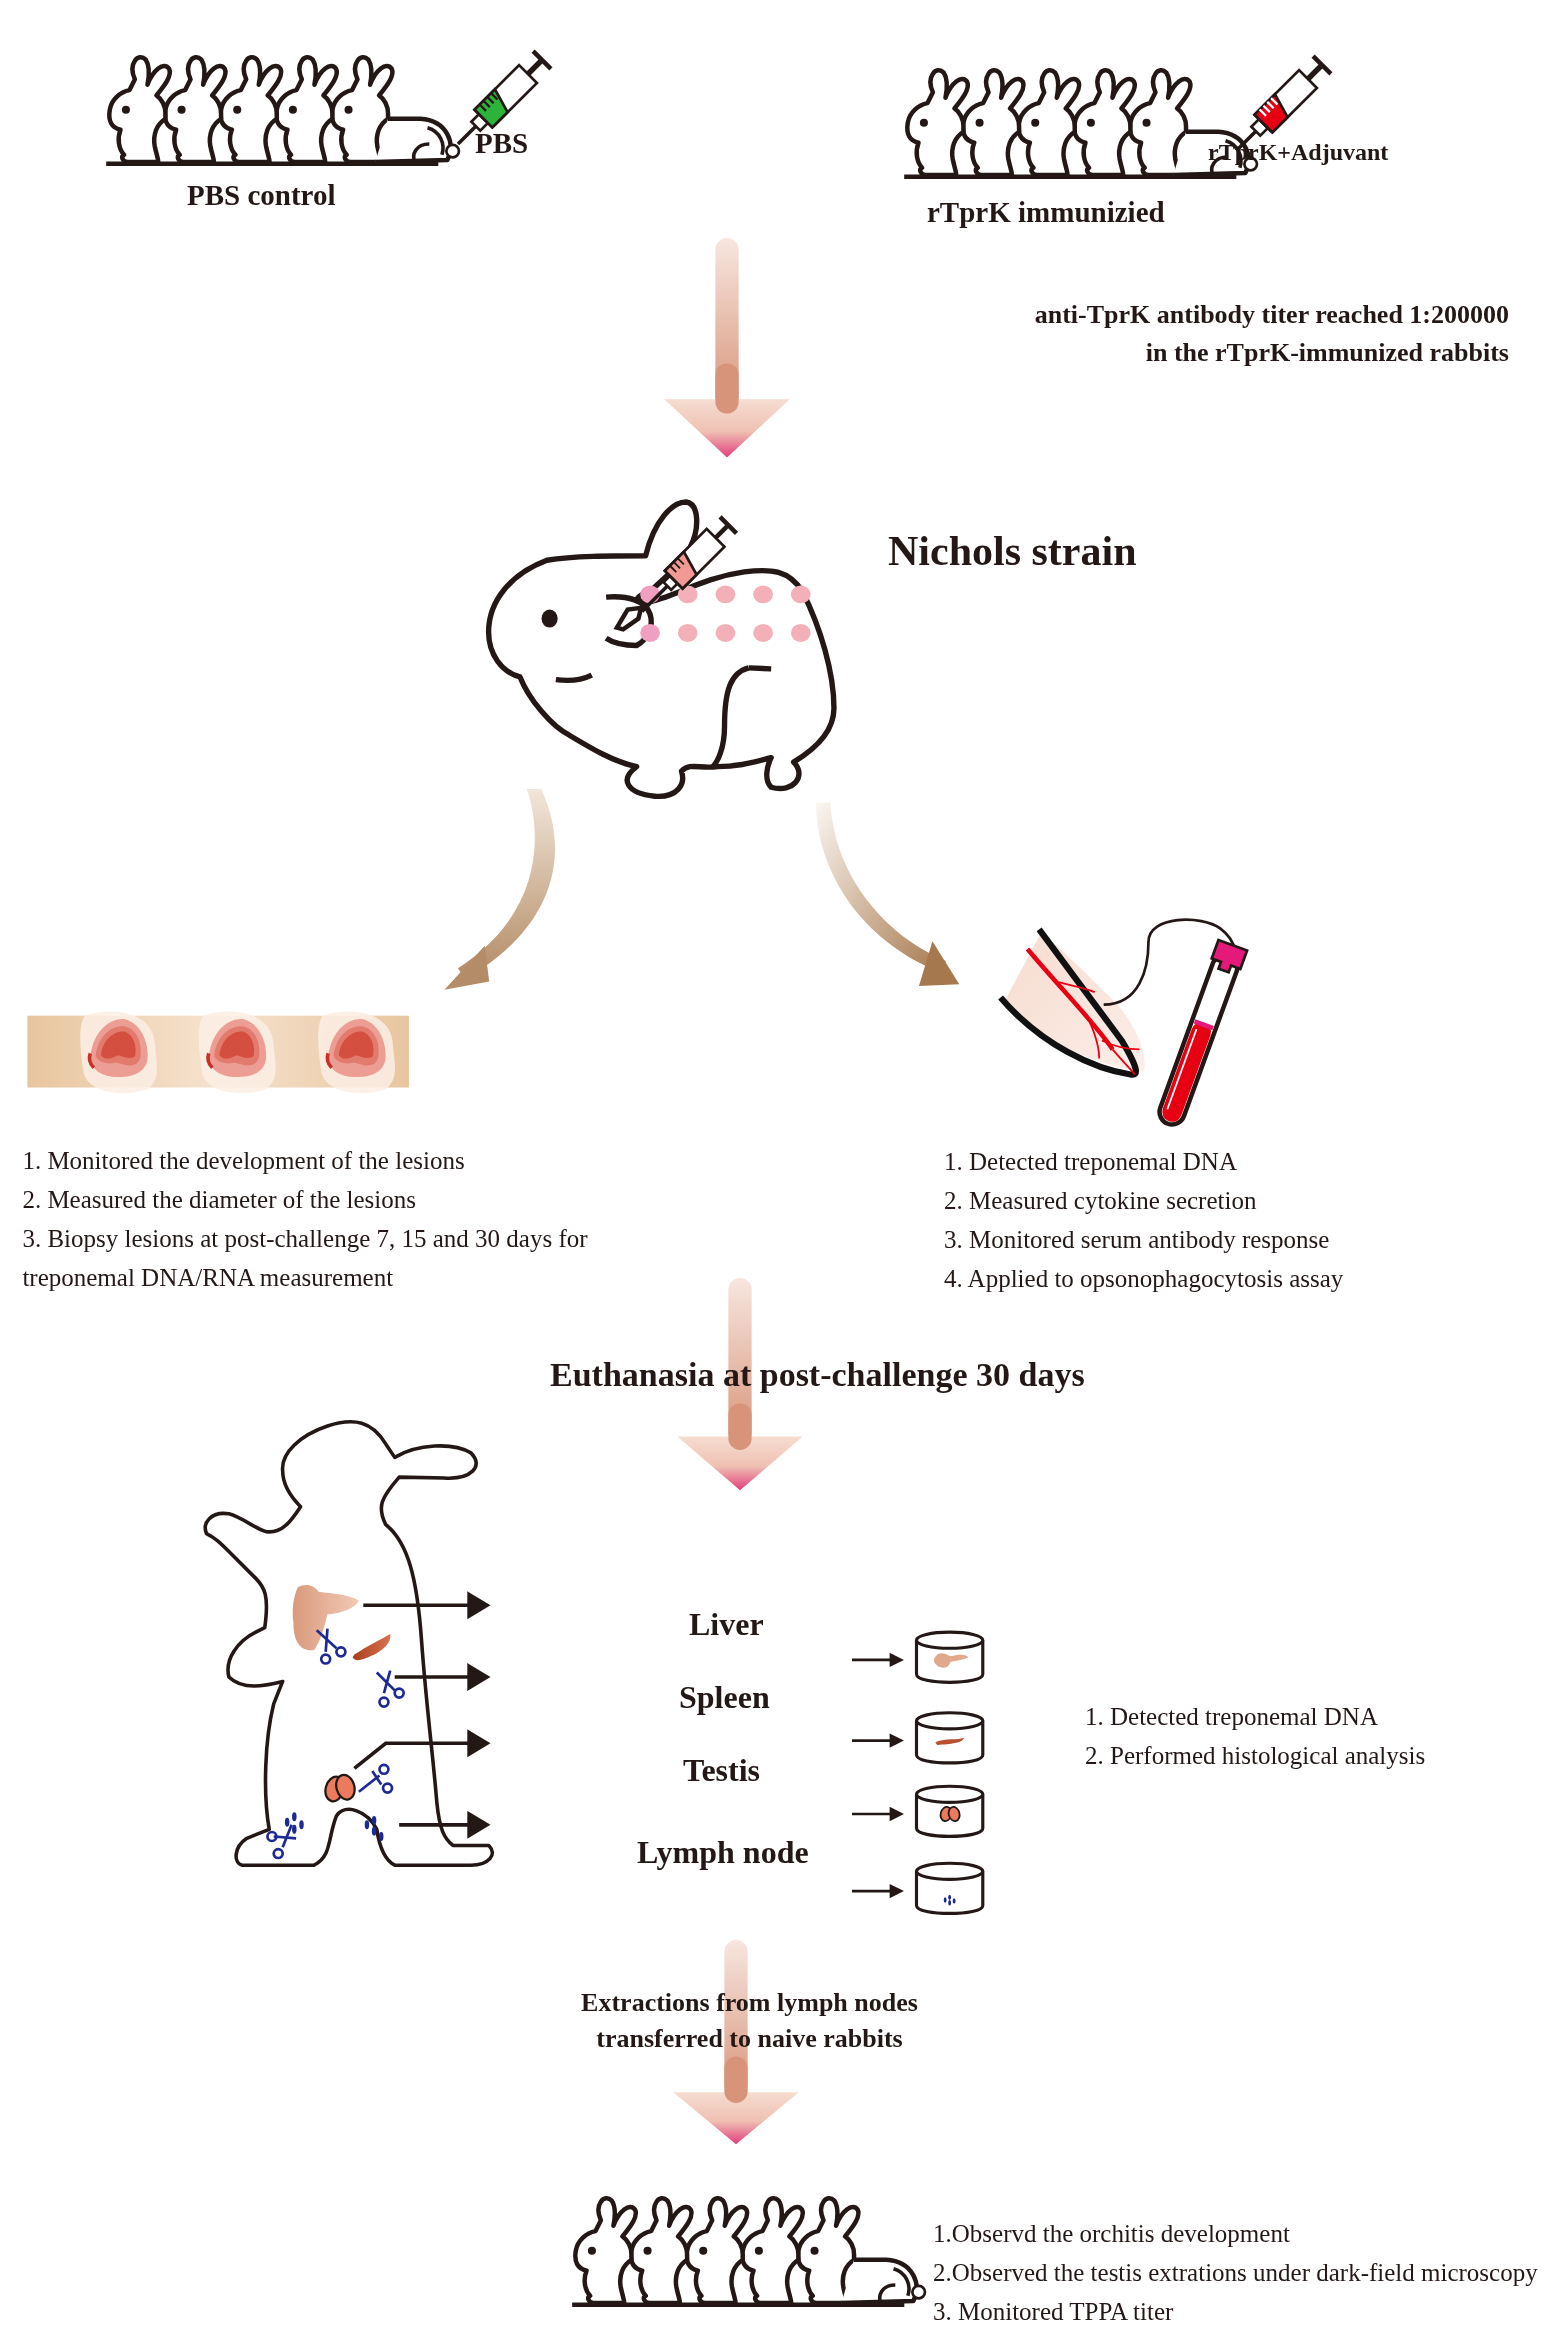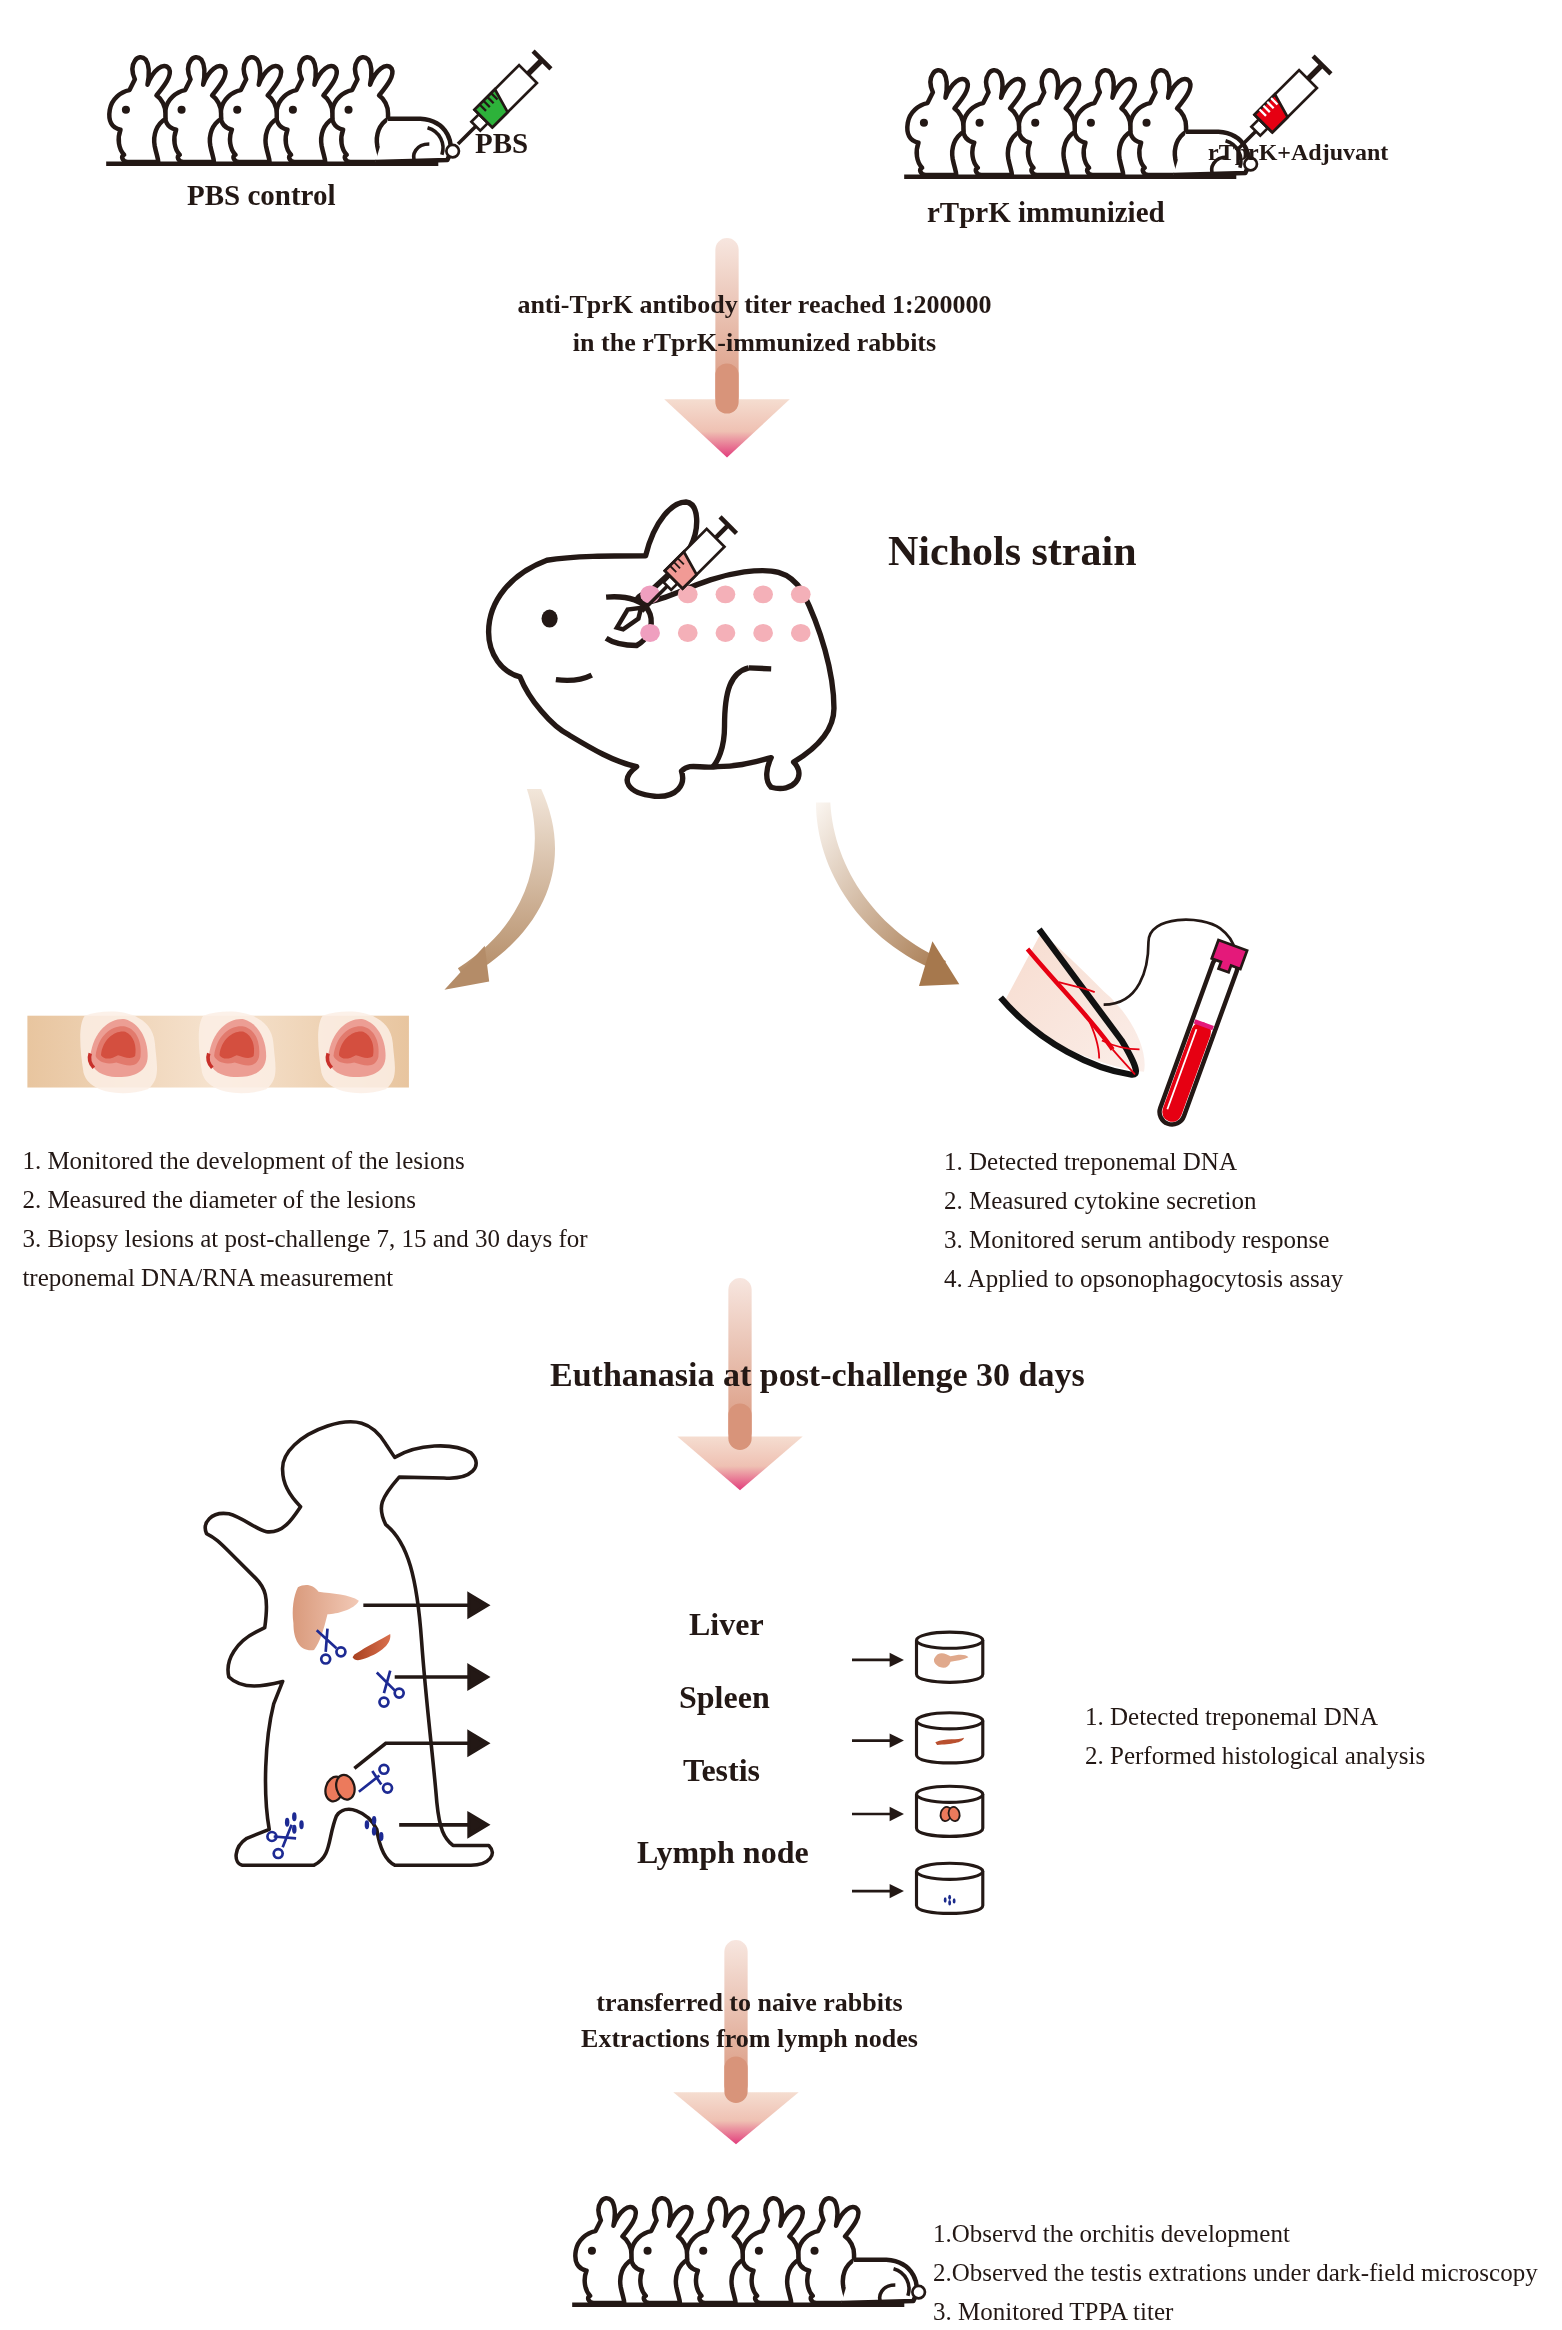--- a/index.html
+++ b/index.html
@@ -146,21 +146,21 @@
   </svg>
 </div>
 <div class="lbl bold" style="left:1208px;top:139px;font-size:24px;">rTprK+Adjuvant</div>
 <div class="lbl bold" style="left:927px;top:196px;font-size:29px;">rTprK immunizied</div>
 
 <svg width="126" height="224" style="left:664px;top:238px" viewBox="0 0 140 250">
   <rect x="57" y="0" width="26" height="190" rx="13" fill="url(#stemGrad)"></rect>
   <path d="M0,180 L140,180 L70,245 Z" fill="url(#headGrad)"></path>
   <rect x="57" y="140" width="26" height="56" rx="13" fill="#d8947a"></rect>
 </svg>
-<div class="lbl bold" style="left:0;width:1509px;text-align:center;top:286px;font-size:26px;line-height:38px;">
+<div class="lbl bold" style="left:0;width:1509px;text-align:right;top:296px;font-size:26px;line-height:38px;">
   <div>anti-TprK antibody titer reached 1:200000</div>
   <div>in the rTprK-immunized rabbits</div>
 </div>
 
 <svg width="377" height="305" style="left:484px;top:493px" viewBox="0 0 420 340">
   <path d="M180,70 C190,30 210,10 225,10 C240,12 240,40 230,60 C220,80 200,95 185,110
            C170,115 165,120 180,122 C210,118 240,95 290,88 C320,84 340,86 355,110
            C375,150 390,200 390,240 C390,265 370,285 345,300 C360,315 345,335 320,328
            C312,320 315,305 320,295 C300,300 285,305 260,305 C240,308 230,300 220,310
            C225,325 215,340 190,338 C160,335 150,320 170,305 C145,300 120,285 95,270
@@ -362,22 +362,22 @@
   <div>1. Detected treponemal DNA</div>
   <div>2. Performed histological analysis</div>
 </div>
 
 <svg width="126" height="206" style="left:673px;top:1940px" viewBox="0 0 140 230">
   <rect x="57" y="0" width="26" height="175" rx="13" fill="url(#stemGrad)"></rect>
   <path d="M0,170 L140,170 L70,228 Z" fill="url(#headGrad)"></path>
   <rect x="57" y="130" width="26" height="52" rx="13" fill="#d8947a"></rect>
 </svg>
 <div class="lbl bold" style="left:448px;width:603px;text-align:center;top:1985px;font-size:26px;line-height:36px;">
+  <div>Extractions from lymph nodes</div>
   <div>transferred to naive rabbits</div>
-  <div>Extractions from lymph nodes</div>
 </div>
 
 <svg width="377" height="135" style="left:565px;top:2195px" id="rabbitsBottom" viewBox="0 0 420 150">
     <g transform="translate(248,0)">
       <use href="#rabbitSit"></use>
     </g>
     <g transform="translate(186,0)">
       <use href="#rabbitSit"></use>
     </g>
     <g transform="translate(124,0)">

